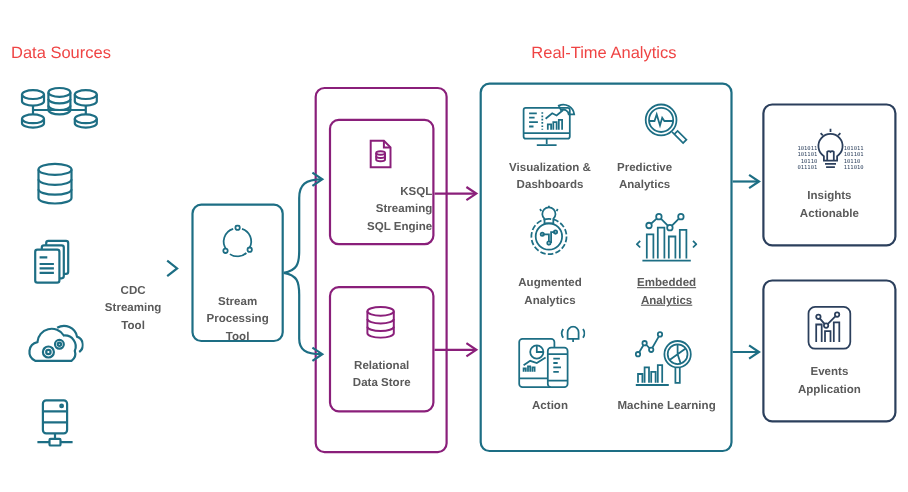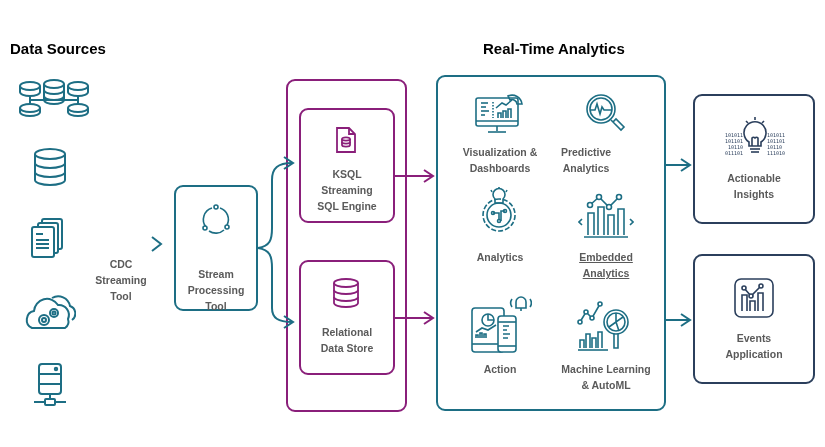--- a/index.html
+++ b/index.html
@@ -1,18 +1,18 @@
 <!DOCTYPE html>
 <html><head>
 <meta charset="utf-8">
 <style>
   html, body { margin:0; padding:0; background:#ffffff; }
   body { width:825px; height:447px; position:relative; overflow:hidden;
          font-family:"Liberation Sans", sans-serif; color:#4a4a4a; }
-  .heading { position:absolute; font-weight:bold; font-size:15px; color:#000000; white-space:nowrap; }
+  .heading { position:absolute; font-weight:normal; font-size:15px; color:#ef4444; white-space:nowrap; }
   .label { position:absolute; font-size:10.5px; font-weight:bold; color:#5a5a5a; text-align:center; line-height:16px; }
   .box { position:absolute; box-sizing:border-box; border-radius:9px; background:#fff; }
   .teal { border:2px solid #1d6e84; }
   .purple { border:2px solid #8a1f7a; }
   .navy { border:2px solid #2b3f5c; }
   svg.overlay { position:absolute; left:0; top:0; }
   .icon { position:absolute; }
 </style>
 </head>
 <body>
@@ -135,21 +135,21 @@
   <div>Tool</div>
 </div>
 
 <svg class="icon" style="left:335px;top:126px;" width="22" height="28" viewBox="0 0 22 28" fill="none" stroke="#8a1f7a" stroke-width="1.8">
   <path d="M2,2 h12 l6,6 v18 h-18 z"></path>
     <path d="M14,2 v6 h6"></path>
   <ellipse cx="11" cy="13" rx="4" ry="1.6"></ellipse>
     <path d="M7,13 v6 a4,1.6 0 0 0 8,0 v-6"></path>
     <path d="M7,16 a4,1.6 0 0 0 8,0"></path>
 </svg>
-<div class="label" style="left:301px;top:166px;width:92px;">
+<div class="label" style="left:301px;top:166px;width:92px;text-align:right;">
   <div>KSQL</div>
   <div>Streaming</div>
   <div>SQL Engine</div>
 </div>
 
 <svg class="icon" style="left:332px;top:278px;" width="28" height="30" viewBox="0 0 28 30" fill="none" stroke="#8a1f7a" stroke-width="1.8">
   <ellipse cx="14" cy="5" rx="12" ry="4"></ellipse>
     <path d="M2,5 v20 a12,4 0 0 0 24,0 v-20"></path>
   <path d="M2,12 a12,4 0 0 0 24,0"></path>
     <path d="M2,19 a12,4 0 0 0 24,0"></path>
@@ -233,32 +233,32 @@
 
 <div class="label" style="left:450px;top:144px;width:100px;text-align:center;">
   <div>Visualization &amp;</div>
   <div>Dashboards</div>
 </div>
 <div class="label" style="left:536px;top:144px;width:100px;">
   <div>Predictive</div>
   <div>Analytics</div>
 </div>
 <div class="label" style="left:450px;top:249px;width:100px;">
+  <div>Augmented</div>
   <div>Analytics</div>
 </div>
 <div class="label" style="left:556px;top:249px;width:100px;text-decoration:underline;">
   <div>Embedded</div>
   <div>Analytics</div>
 </div>
 <div class="label" style="left:450px;top:361px;width:100px;">
   <div>Action</div>
 </div>
 <div class="label" style="left:550px;top:361px;width:112px;">
   <div>Machine Learning</div>
-  <div>&amp; AutoML</div>
 </div>
 
 <div style="position:absolute;left:717px;top:132px;width:26px;font-family:'DejaVu Sans Mono',monospace;font-size:5px;line-height:6px;color:#2b3f5c;text-align:right;">
   <div>101011</div>
   <div>101101</div>
   <div>10110</div>
   <div>011101</div>
 </div>
 <svg class="icon" style="left:742px;top:116px;" width="26" height="42" viewBox="0 0 26 42" fill="none" stroke="#2b3f5c" stroke-width="1.6">
   <line x1="13" y1="1" x2="13" y2="4"></line>
@@ -269,22 +269,22 @@
   <line x1="8" y1="33" x2="18" y2="33"></line>
     <line x1="9" y1="36" x2="17" y2="36"></line>
 </svg>
 <div style="position:absolute;left:767px;top:132px;width:26px;font-family:'DejaVu Sans Mono',monospace;font-size:5px;line-height:6px;color:#2b3f5c;text-align:left;">
   <div>101011</div>
   <div>101101</div>
   <div>10110</div>
   <div>111010</div>
 </div>
 <div class="label" style="left:695px;top:170px;width:118px;">
+  <div>Insights</div>
   <div>Actionable</div>
-  <div>Insights</div>
 </div>
 
 <svg class="icon" style="left:733px;top:277px;" width="42" height="42" viewBox="0 0 42 42" fill="none" stroke="#2b3f5c" stroke-width="1.6">
   <rect x="2" y="2" width="38" height="38" rx="6"></rect>
   <path d="M9,34 v-16 h5 v16 M17,34 v-10 h5 v10 M25,34 v-18 h5 v18"></path>
   <path d="M11,11 l7,8 l10,-10"></path>
   <circle cx="11" cy="11" r="2" fill="#fff"></circle>
     <circle cx="18" cy="19" r="2" fill="#fff"></circle>
     <circle cx="28" cy="9" r="2" fill="#fff"></circle>
 </svg>

